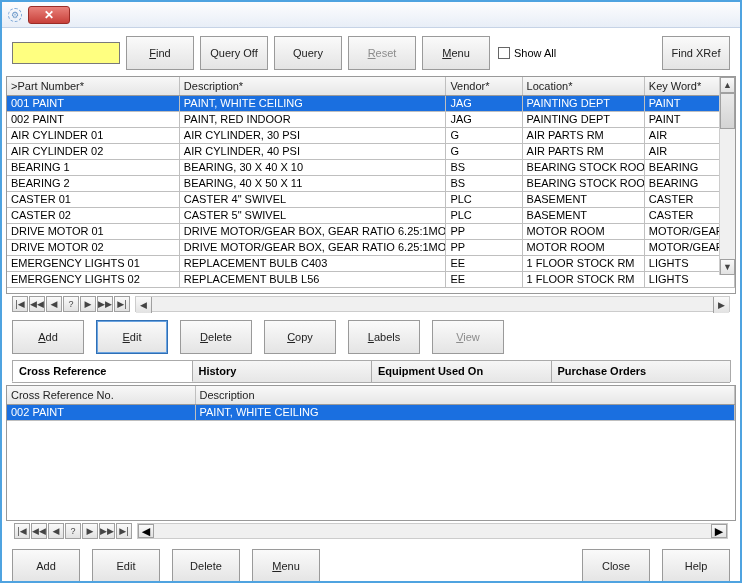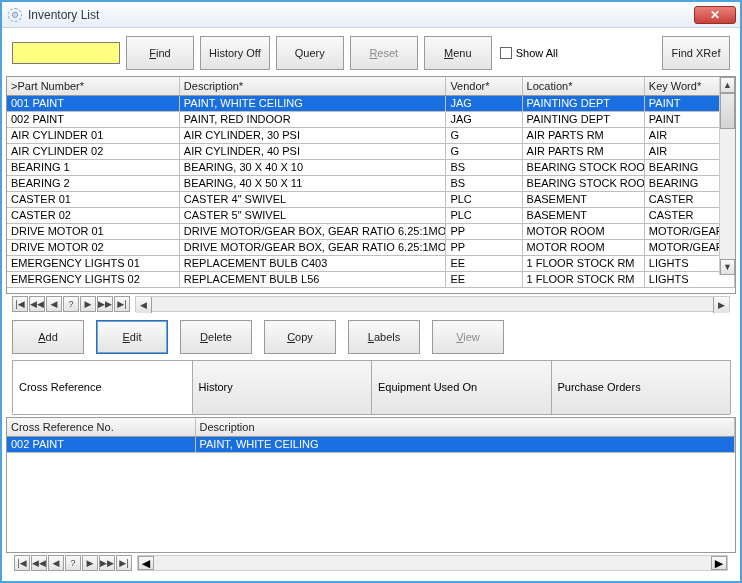--- a/index.html
+++ b/index.html
@@ -110,26 +110,27 @@
   .nav .nbtn { width: 16px; height: 16px; font-size: 9px; }
   .nav .spacer { flex: 1; height: 16px; background: #f0f0f0; border: 1px solid #ccc; margin-left: 4px; }
   .action-row { display: flex; gap: 12px; padding: 4px 10px 6px 10px; }
   .action-row .btn { min-width: 72px; }
   .tabs {
     display: flex; margin: 0 10px; border-bottom: 1px solid #aaa;
     gap: 0;
   }
   .tab {
     flex: 1;
-    padding: 20px 6px;
+    padding: 4px 6px;
     background: linear-gradient(#f6f6f6,#e6e6e6);
     border: 1px solid #aaa;
     border-bottom: none;
     margin-right: -1px;
     cursor: pointer;
+    font-weight: bold;
   }
   .tab.active { background: #fff; border-bottom: 1px solid #fff; position: relative; z-index: 2; }
   .detail-head th { background: linear-gradient(#f8f8f8,#e6e6e6); }
   .nav2 { display: flex; gap: 1px; padding: 2px 0 0 0; margin: 0 12px 4px 12px; }
   .nav2 .nbtn { width: 16px; height: 16px; background: linear-gradient(#fafafa,#e2e2e2); border: 1px solid #a0a0a0; display: flex; align-items: center; justify-content: center; font-size: 9px; color: #444; }
   .nav2 .spacer { flex: 1; height: 16px; background: #f0f0f0; border: 1px solid #ccc; margin-left: 4px; display:flex; }
   .nav2 .spacer .arrow { width: 16px; height: 14px; background: linear-gradient(#fafafa,#e2e2e2); border: 1px solid #a0a0a0; display:flex; align-items:center; justify-content:center; }
   .nav2 .spacer .fill { flex:1; }
   .footer { display: flex; gap: 12px; padding: 6px 10px 8px 10px; }
   .footer .spacer { flex: 1; }
@@ -137,31 +138,30 @@
     position: absolute;
     pointer-events: none;
     z-index: 100;
   }
 </style>
 </head>
 <body>
 
 <div class="titlebar">
   <div class="icon">⚙</div>
-  <div class="title">Inventory List</div>
   <div class="close">✕</div>
 </div>
 
 <div class="toolbar">
   <input class="searchbox" value="" style="">
   <div class="btn">
       <span><u>F</u>ind</span>
     </div>
   <div class="btn">
-      <span>History Off</span>
+      <span>Query Off</span>
     </div>
   <div class="btn">
       <span>Query</span>
     </div>
   <div class="btn disabled">
       <span><u>R</u>eset</span>
     </div>
   <div class="btn">
       <span><u>M</u>enu</span>
     </div>

